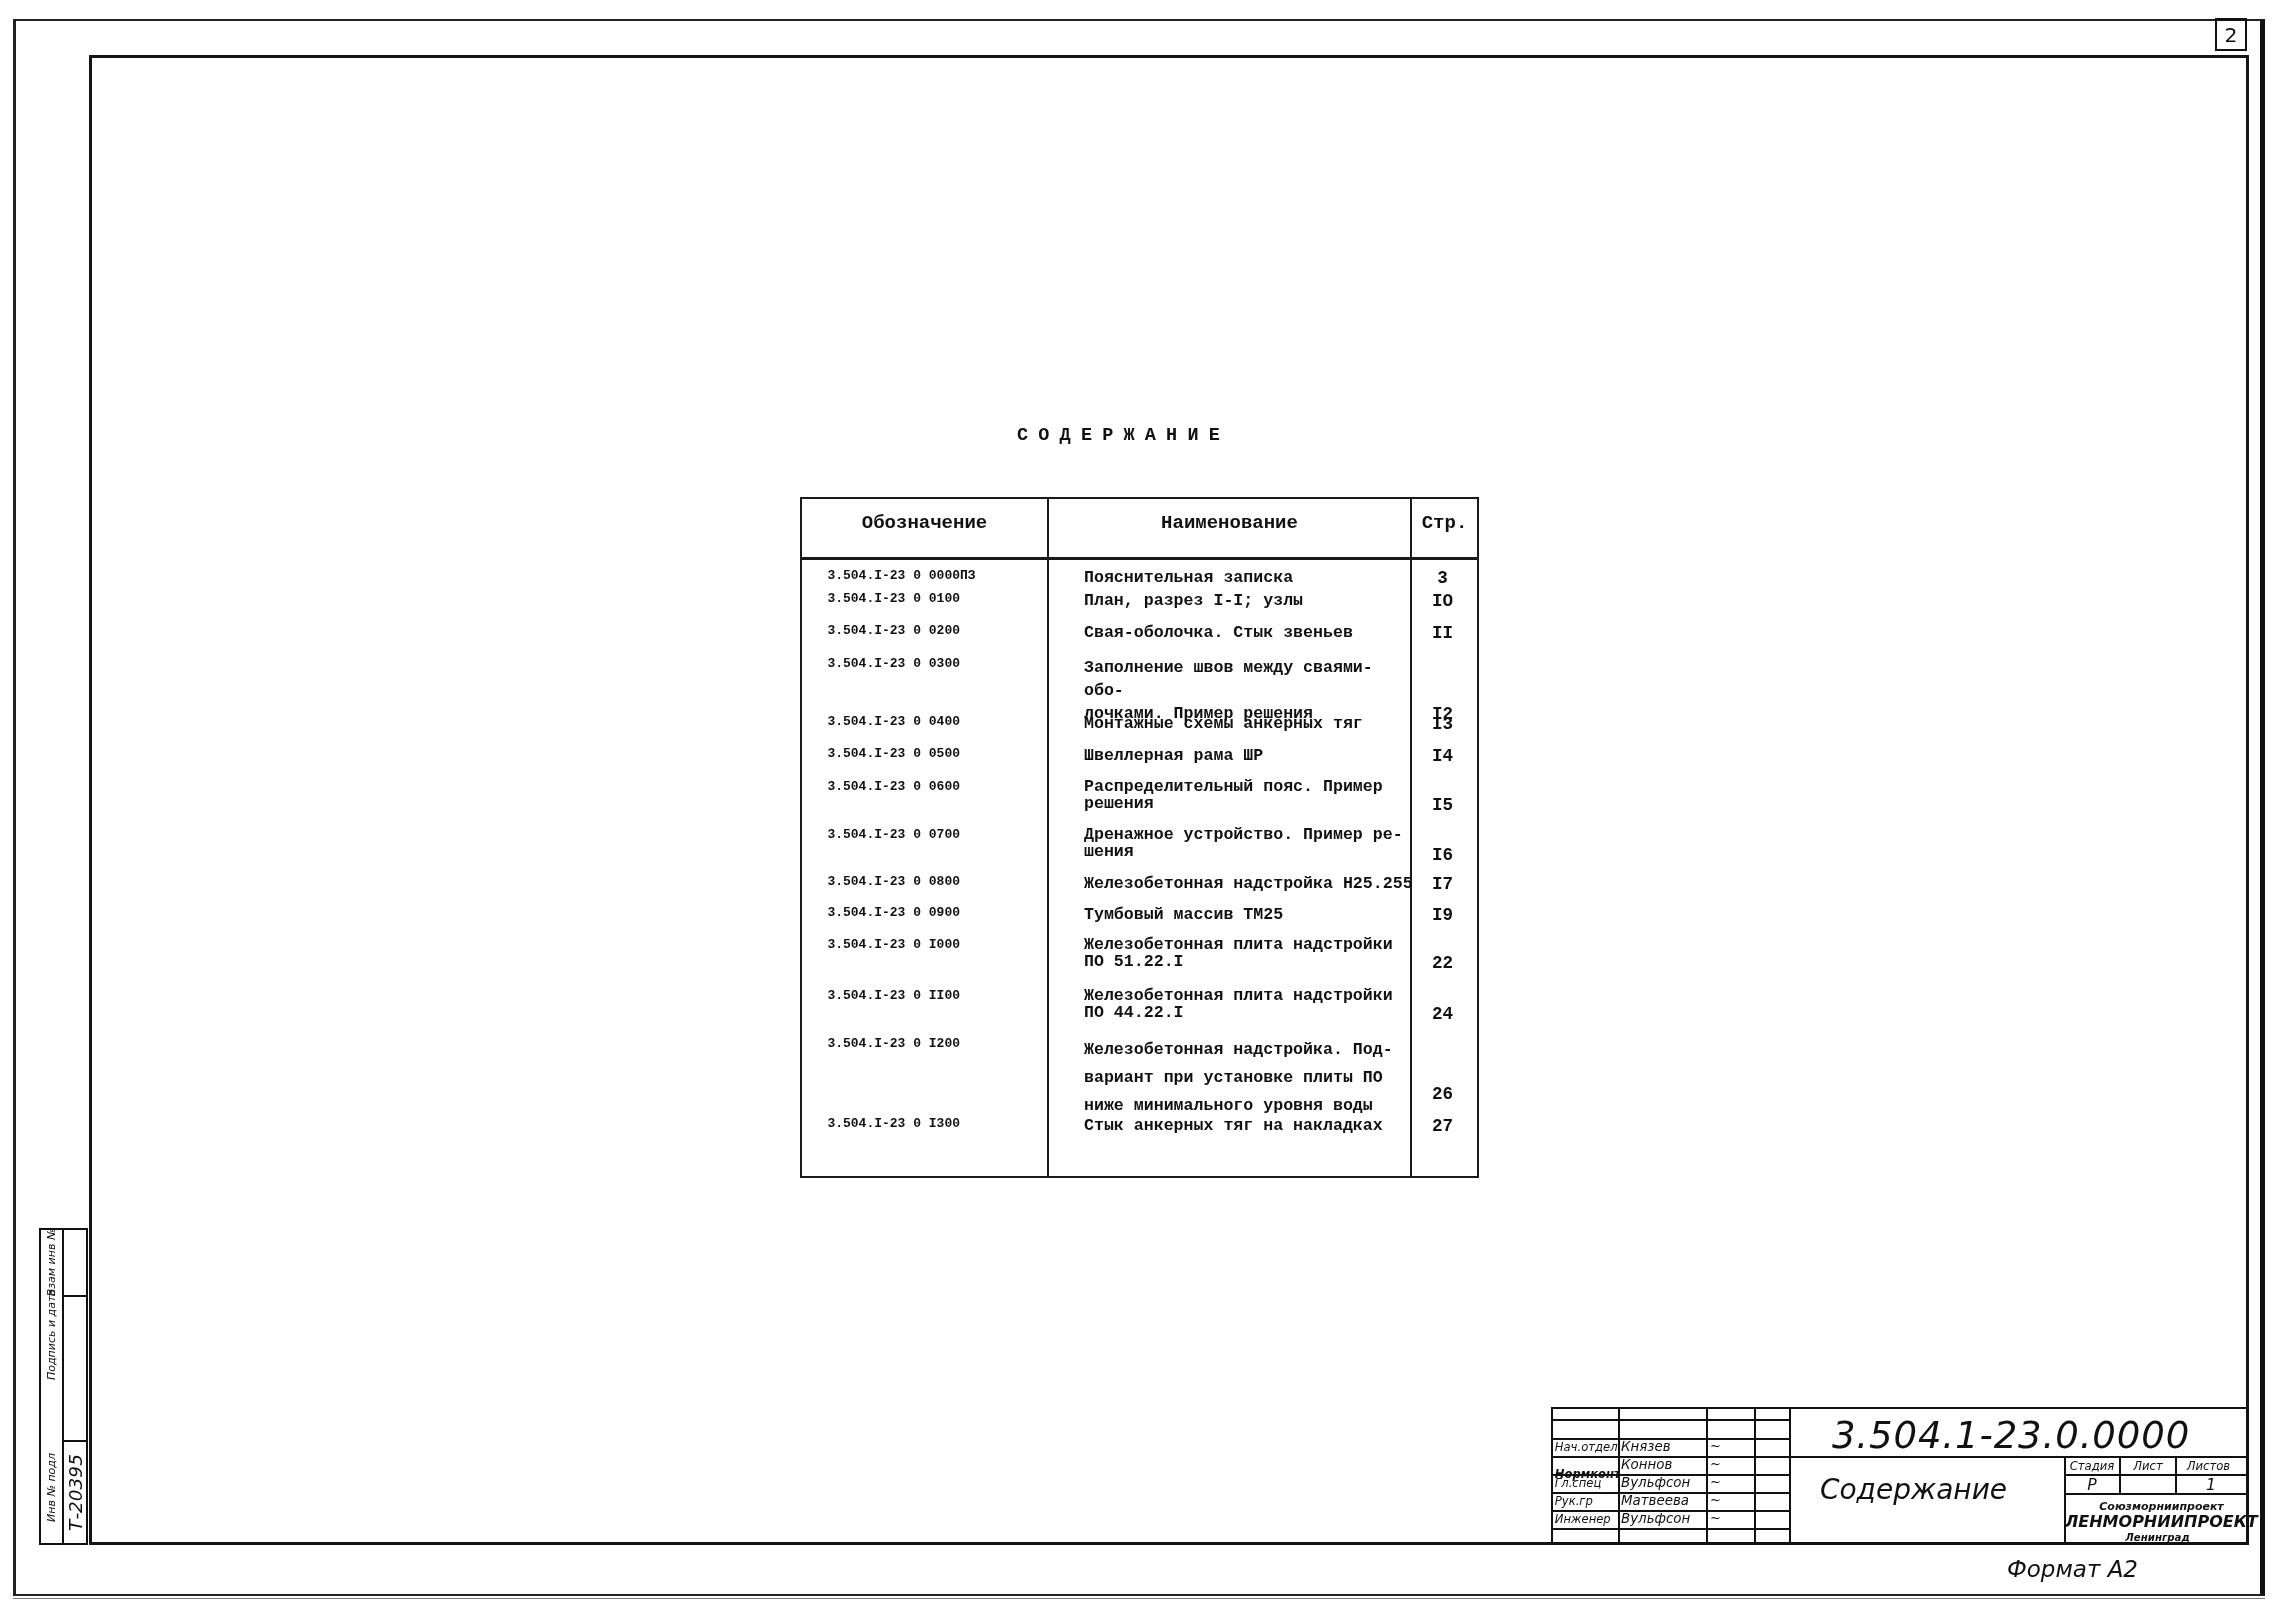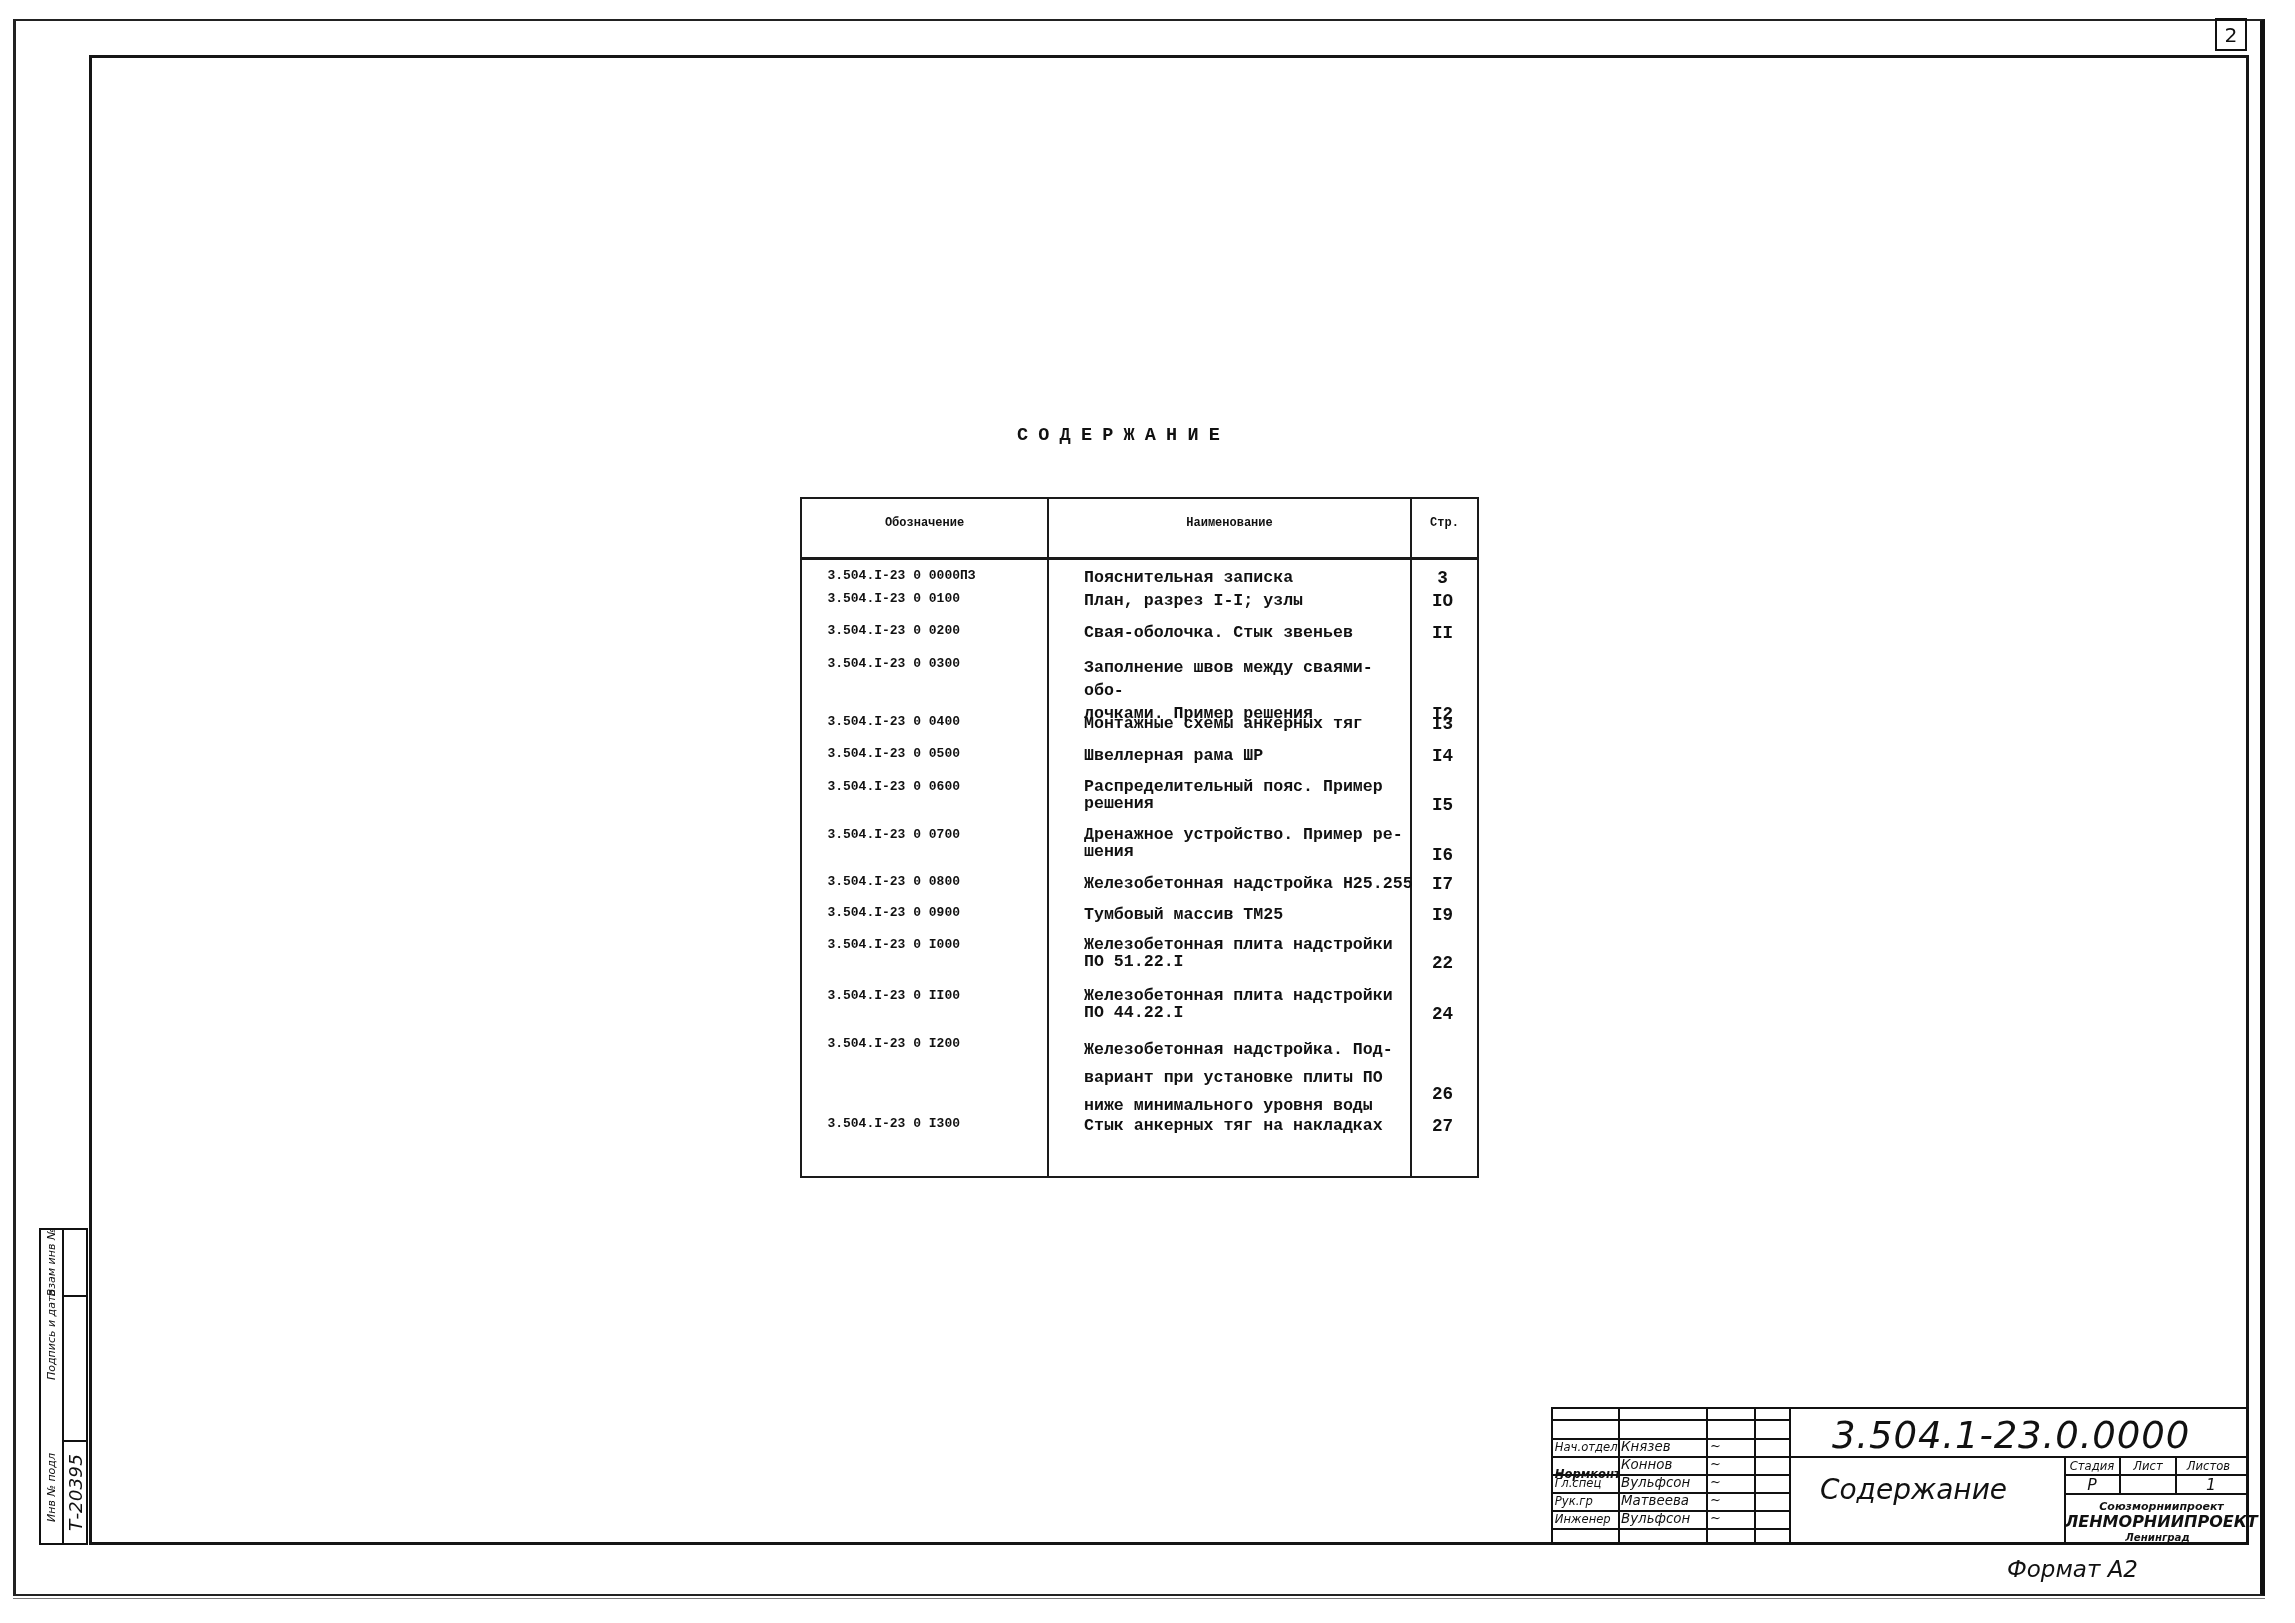--- a/index.html
+++ b/index.html
@@ -13,21 +13,21 @@
 
   .page-num-box { left:2215px; top:17.6px; width:32px; height:33px; border:2.8px solid #111; border-top-width:3.7px; box-sizing:border-box; background:#fff; display:flex; align-items:center; justify-content:center; font-family:"DejaVu Sans", sans-serif; font-size:20.3px; }
 
   
   .doc-title { left:994px; top:425px; width:259px; text-align:center; font-size:18.5px; font-weight:bold; letter-spacing:10.2px; }
 
   
   .toc { left:800px; top:497px; width:679px; height:681px; border:2.8px solid #1a1a1a; box-sizing:border-box; }
   .toc .col-div { position:absolute; top:0; bottom:0; width:2.3px; background:#1a1a1a; }
   .toc .hdr-sep { position:absolute; left:0; right:0; top:58px; height:2.8px; background:#1a1a1a; }
-  .toc .hcell { position:absolute; top:0; height:48px; display:flex; align-items:center; justify-content:center; font-size:12px; font-weight:bold; }
+  .toc .hcell { position:absolute; top:0; height:48px; display:flex; align-items:center; justify-content:center; font-size:19px; font-weight:bold; }
   .toc .row { position:absolute; left:0; right:0; }
   .toc .code { position:absolute; left:25.4px; font-size:13px; white-space:nowrap; font-weight:bold; }
   .toc .name { position:absolute; left:282px; width:319px; font-size:16.6px; line-height:20.3px; font-weight:bold; white-space:pre-line; }
   .toc .pg { position:absolute; left:615px; width:51px; text-align:center; font-size:17.6px; font-weight:bold; }
 
   
   .stamp { left:39px; top:1228px; width:49px; height:317px; border:2.8px solid #111; box-sizing:border-box; }
   .stamp .vdiv { position:absolute; left:21px; top:0; bottom:0; width:2.3px; background:#111; }
   .stamp .hseg { position:absolute; left:21px; right:0; height:2.3px; background:#111; }
   .stamp .lbl { position:absolute; left:0; width:21px; display:flex; align-items:center; justify-content:center; }

